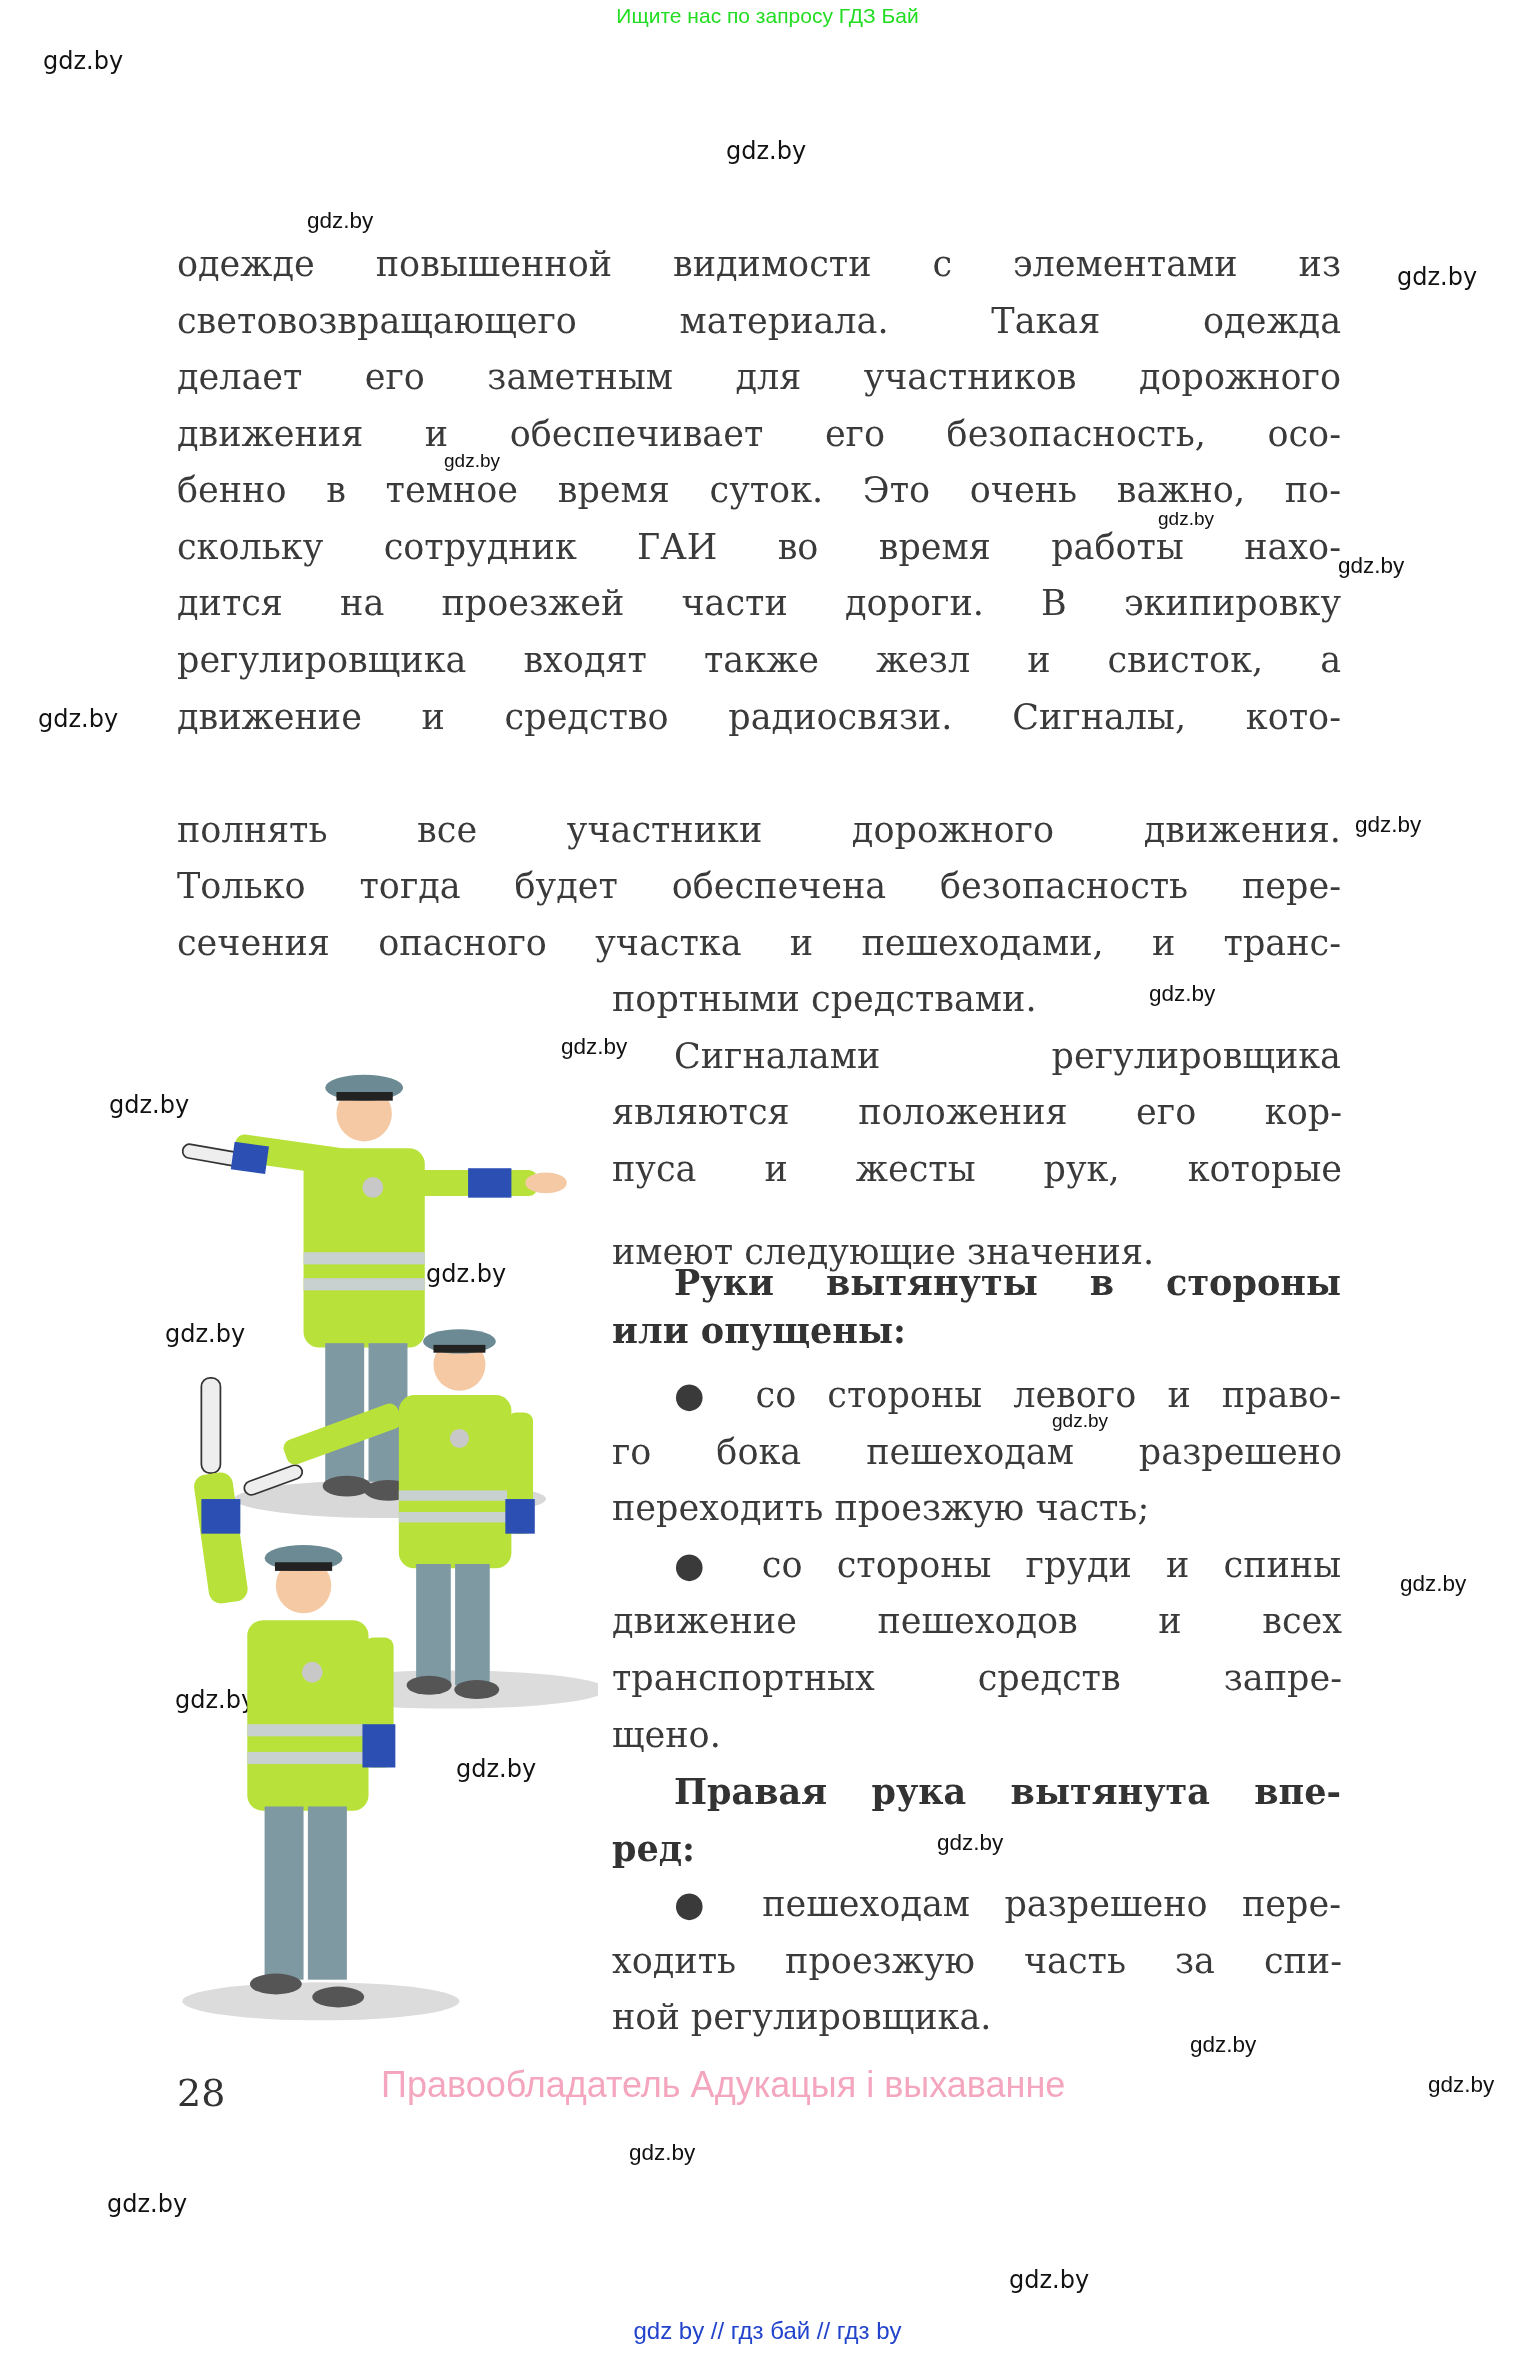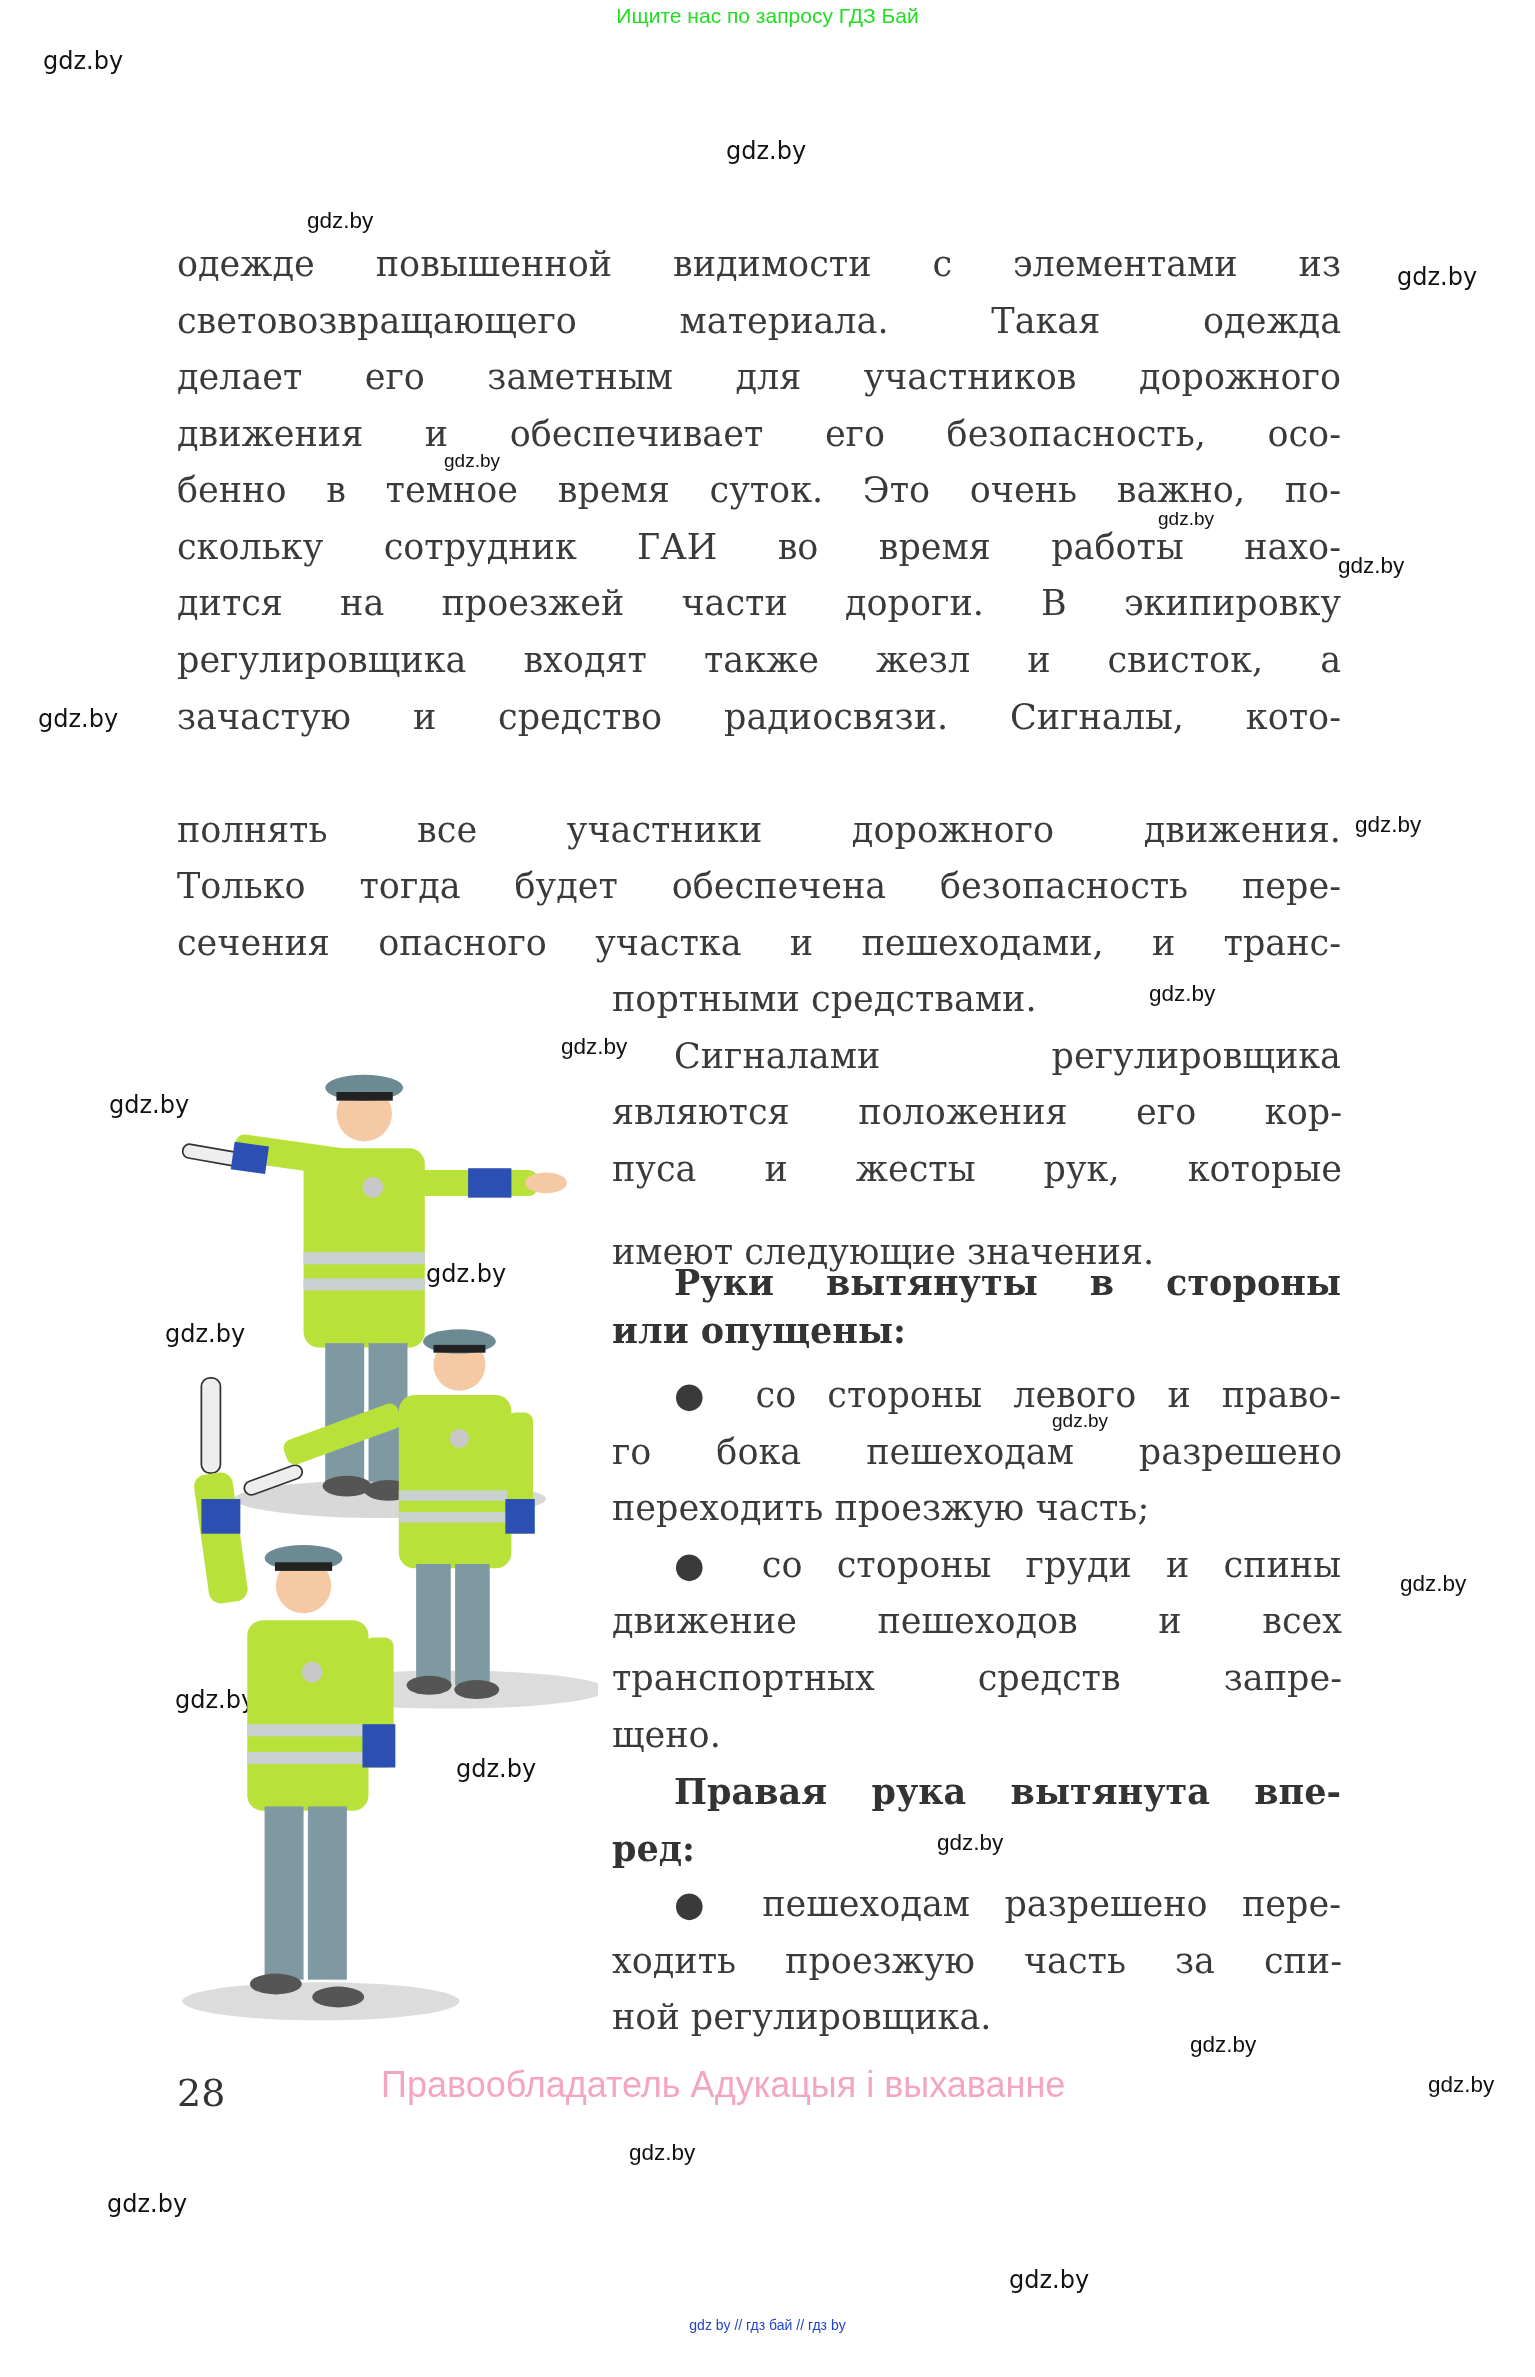--- a/index.html
+++ b/index.html
@@ -8,21 +8,21 @@
     font-family:"Liberation Sans", sans-serif; font-size:21px; color:#22dd22; }
   .wm { position:absolute; font-family:"DejaVu Sans", sans-serif; color:#111; font-size:24px; line-height:1; white-space:nowrap; }
   .wm.small { font-size:19px; font-family:"Liberation Sans", sans-serif; }
   .wm.mid { font-size:22.5px; font-family:"Liberation Sans", sans-serif; }
   .body-text { position:absolute; font-family:"DejaVu Serif", serif; color:#3a3a3a; font-size:35px; line-height:57px; white-space:nowrap; }
   .line { position:absolute; left:0; height:56px; }
   .justify { text-align:justify; text-align-last:justify; }
   .bold { font-weight:bold; color:#333; }
   .page-num { position:absolute; left:177px; top:2071px; font-family:"DejaVu Serif", serif; font-size:38px; color:#333; }
   .copyright { position:absolute; left:381px; top:2064px; font-family:"Liberation Sans", sans-serif; font-size:36px; color:#f4a6be; }
-  .footer { position:absolute; top:2317px; left:0; width:1535px; text-align:center; font-family:"Liberation Sans", sans-serif; font-size:14px; color:#2244cc; }
+  .footer { position:absolute; top:2317px; left:0; width:1535px; text-align:center; font-family:"Liberation Sans", sans-serif; font-size:24px; color:#2244cc; }
   .illus { position:absolute; left:165px; top:1066px; width:433px; height:970px; }
 </style>
 </head>
 <body>
 
 <div class="banner">Ищите нас по запросу ГДЗ Бай</div>
 
 <div id="watermarks">
     <div class="wm" style="left: 43px; top: 49px;">gdz.by</div>
     <div class="wm" style="left: 726px; top: 139px;">gdz.by</div>
@@ -52,21 +52,21 @@
 
 <div class="body-text" id="full-text" style="left:177px; top:236px; width:1164px; height:745px;">
     <div class="line justify" style="top: 0px; width: 1164px;">одежде повышенной видимости с элементами из</div>
     <div class="line justify" style="top: 57px; width: 1164px;">световозвращающего материала. Такая одежда</div>
     <div class="line justify" style="top: 113px; width: 1164px;">делает его заметным для участников дорожного</div>
     <div class="line justify" style="top: 170px; width: 1164px;">движения и обеспечивает его безопасность, осо-</div>
     <div class="line justify" style="top: 226px; width: 1164px;">бенно в темное время суток. Это очень важно, по-</div>
     <div class="line justify" style="top: 283px; width: 1164px;">скольку сотрудник ГАИ во время работы нахо-</div>
     <div class="line justify" style="top: 339px; width: 1164px;">дится на проезжей части дороги. В экипировку</div>
     <div class="line justify" style="top: 396px; width: 1164px;">регулировщика входят также жезл и свисток, а</div>
-    <div class="line justify" style="top: 453px; width: 1164px;">зачастую и средство радиосвязи. Сигналы, кото-</div>
+    <div class="line justify" style="top: 453px; width: 1164px;">движение и средство радиосвязи. Сигналы, кото-</div>
     <div class="line justify" style="top: 566px; width: 1164px;">полнять все участники дорожного движения.</div>
     <div class="line justify" style="top: 622px; width: 1164px;">Только тогда будет обеспечена безопасность пере-</div>
     <div class="line justify" style="top: 679px; width: 1164px;">сечения опасного участка и пешеходами, и транс-</div>
   </div>
 
 <div class="body-text" id="col-text" style="left:612px; top:971px; width:730px; height:1083px;">
     <div class="line justify" style="top: 57px; left: 62px; width: 667px;">Сигналами регулировщика</div>
     <div class="line" style="top: 0px; left: 0px; width: 730px;">портными средствами.</div>
     <div class="line justify" style="top: 113px; left: 0px; width: 730px;">являются положения его кор-</div>
     <div class="line justify" style="top: 170px; left: 0px; width: 730px;">пуса и жесты рук, которые</div>

